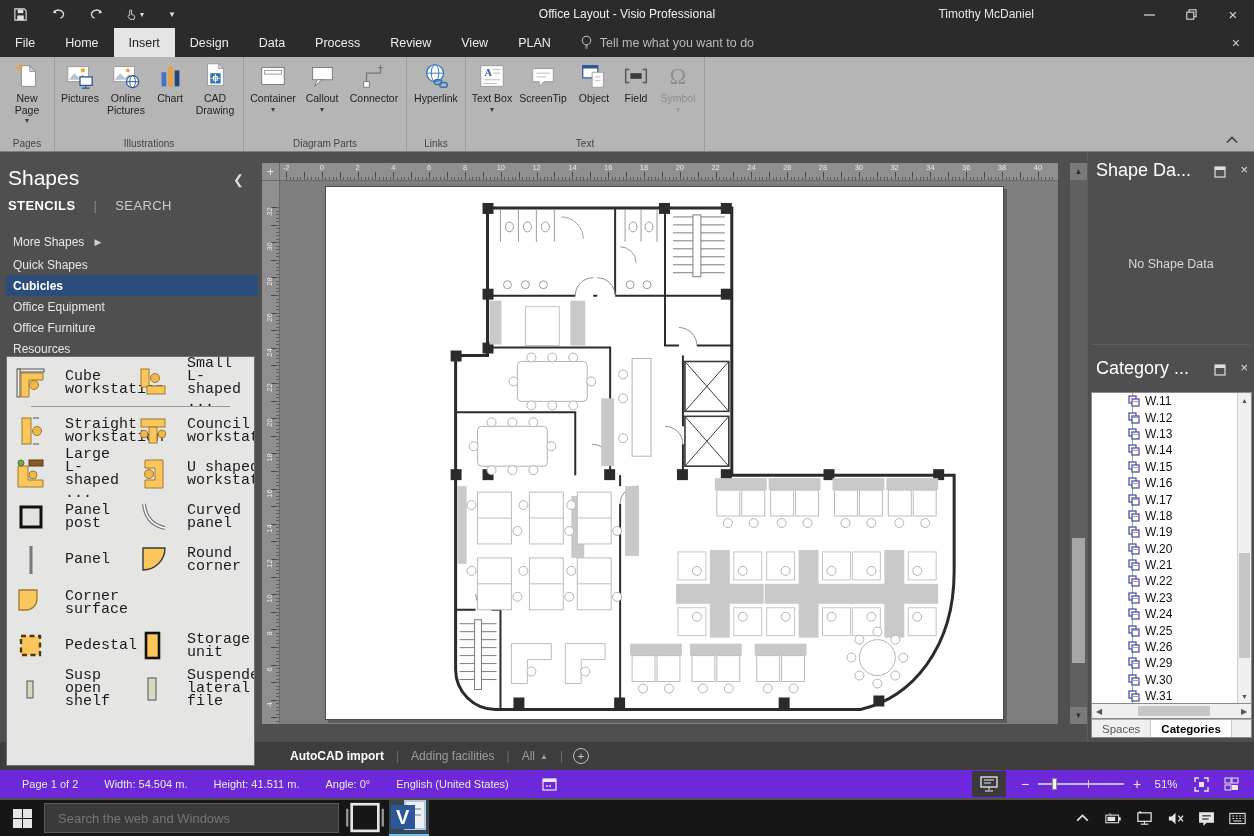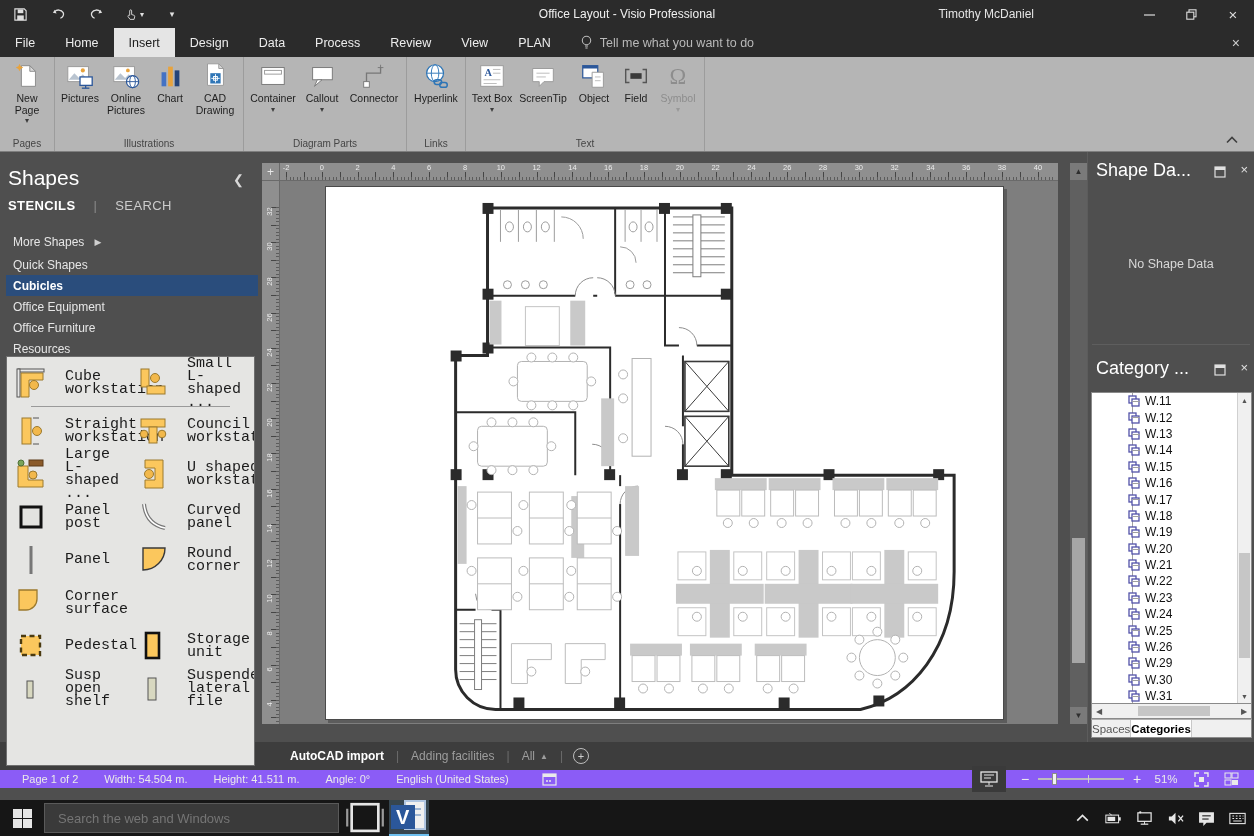--- a/index.html
+++ b/index.html
@@ -104,36 +104,36 @@
   .cat-item::before { content:''; position:absolute; left:40px; top:8px; width:8px; border-top:1px solid #a0a0a0; }
   .cat-item svg { width:12px; height:12px; flex:none; margin-right:5px; }
   .cat-label { font-size:12px; color:#111; }
   .cat-vscroll { position:absolute; right:0; top:0; width:14px; height:310px; background:#f0f0f0; border-left:1px solid #d0d0d0; }
   .cat-vscroll .arr { position:absolute; left:0; width:13px; height:14px; color:#555; font-size:7px; display:flex; align-items:center; justify-content:center; }
   .cat-vscroll .thumb { position:absolute; left:1px; width:11px; background:#c6c6c6; }
   .cat-hscroll { position:absolute; left:3px; top:552px; width:161px; height:15px; background:#f0f0f0; border:1px solid #8a8a8a; border-top:none; }
   .cat-hscroll .arr { position:absolute; top:0; width:14px; height:14px; color:#555; font-size:8px; display:flex; align-items:center; justify-content:center; }
   .cat-hscroll .thumb { position:absolute; left:46px; top:2px; width:72px; height:10px; background:#c6c6c6; }
   .cat-tabs { position:absolute; left:3px; top:567px; width:161px; height:19px; background:#f0f0f0; border:1px solid #8a8a8a; border-top:1px solid #b0b0b0; display:flex; align-items:center; }
-  .cat-tab { font-size:11.5px; color:#555; padding:0 0; height:100%; display:flex; align-items:center; border-right:1px solid #c8c8c8; }
+  .cat-tab { font-size:11.5px; color:#555; padding:0 10px; height:100%; display:flex; align-items:center; border-right:1px solid #c8c8c8; }
   .cat-tab.active { color:#000; font-weight:bold; background:#ffffff; }
 
   
   .pagetab-strip { position:absolute; left:0; top:742px; width:1254px; height:28px; background:#3d3d3d; }
   .stencil-tail { position:absolute; left:6px; top:0px; width:249px; height:24px; background:#e5e5e3; border:1px solid #6e6e6e; border-top:none; }
   .ptabs { position:absolute; left:278px; top:0; height:28px; display:flex; align-items:center; font-size:12px; color:#9d9d9d; }
   .ptab { padding:0 12px; }
   .ptab.active { color:#ffffff; font-weight:bold; }
   .ptab-sep { color:#6d6d6d; }
   .ptab-all { padding:0 12px; display:flex; align-items:center; gap:5px; }
   .ptab-all .tri { font-size:8px; }
   .ptab-add { margin-left:10px; width:16px; height:16px; border:1px solid #bdbdbd; border-radius:50%; color:#cfcfcf; font-size:11px; line-height:14px; text-align:center; }
 
   
-  .statusbar { position:absolute; left:0; top:770px; width:1254px; height:18px; background:#8b5cf6; color:#eaeaea; font-size:11px; display:flex; align-items:center; }
+  .statusbar { position:absolute; left:0; top:770px; width:1254px; height:28px; background:#6d28d9; color:#eaeaea; font-size:11px; display:flex; align-items:center; }
   .sb-item { margin-right:26px; white-space:nowrap; }
   .sb-left { display:flex; align-items:center; padding-left:22px; }
   .sb-right { position:absolute; right:8px; display:flex; align-items:center; }
   .present-btn { width:34px; height:26px; background:#3a3a3a; display:flex; align-items:center; justify-content:center; margin-right:10px; }
   .present-btn svg { width:18px; height:16px; }
   .zoom-minus,.zoom-plus { width:18px; text-align:center; font-size:14px; color:#efefef; }
   .zoom-track { position:relative; width:86px; height:2px; background:#bdbdbd; margin:0 4px; }
   .zoom-thumb { position:absolute; left:14px; top:-5px; width:5px; height:12px; background:#f2f2f2; border:1px solid #8a8a8a; }
   .zoom-tick { position:absolute; left:50px; top:-3px; width:1px; height:8px; background:#cfcfcf; }
   .zoom-pct { width:40px; text-align:center; font-size:11.5px; }

